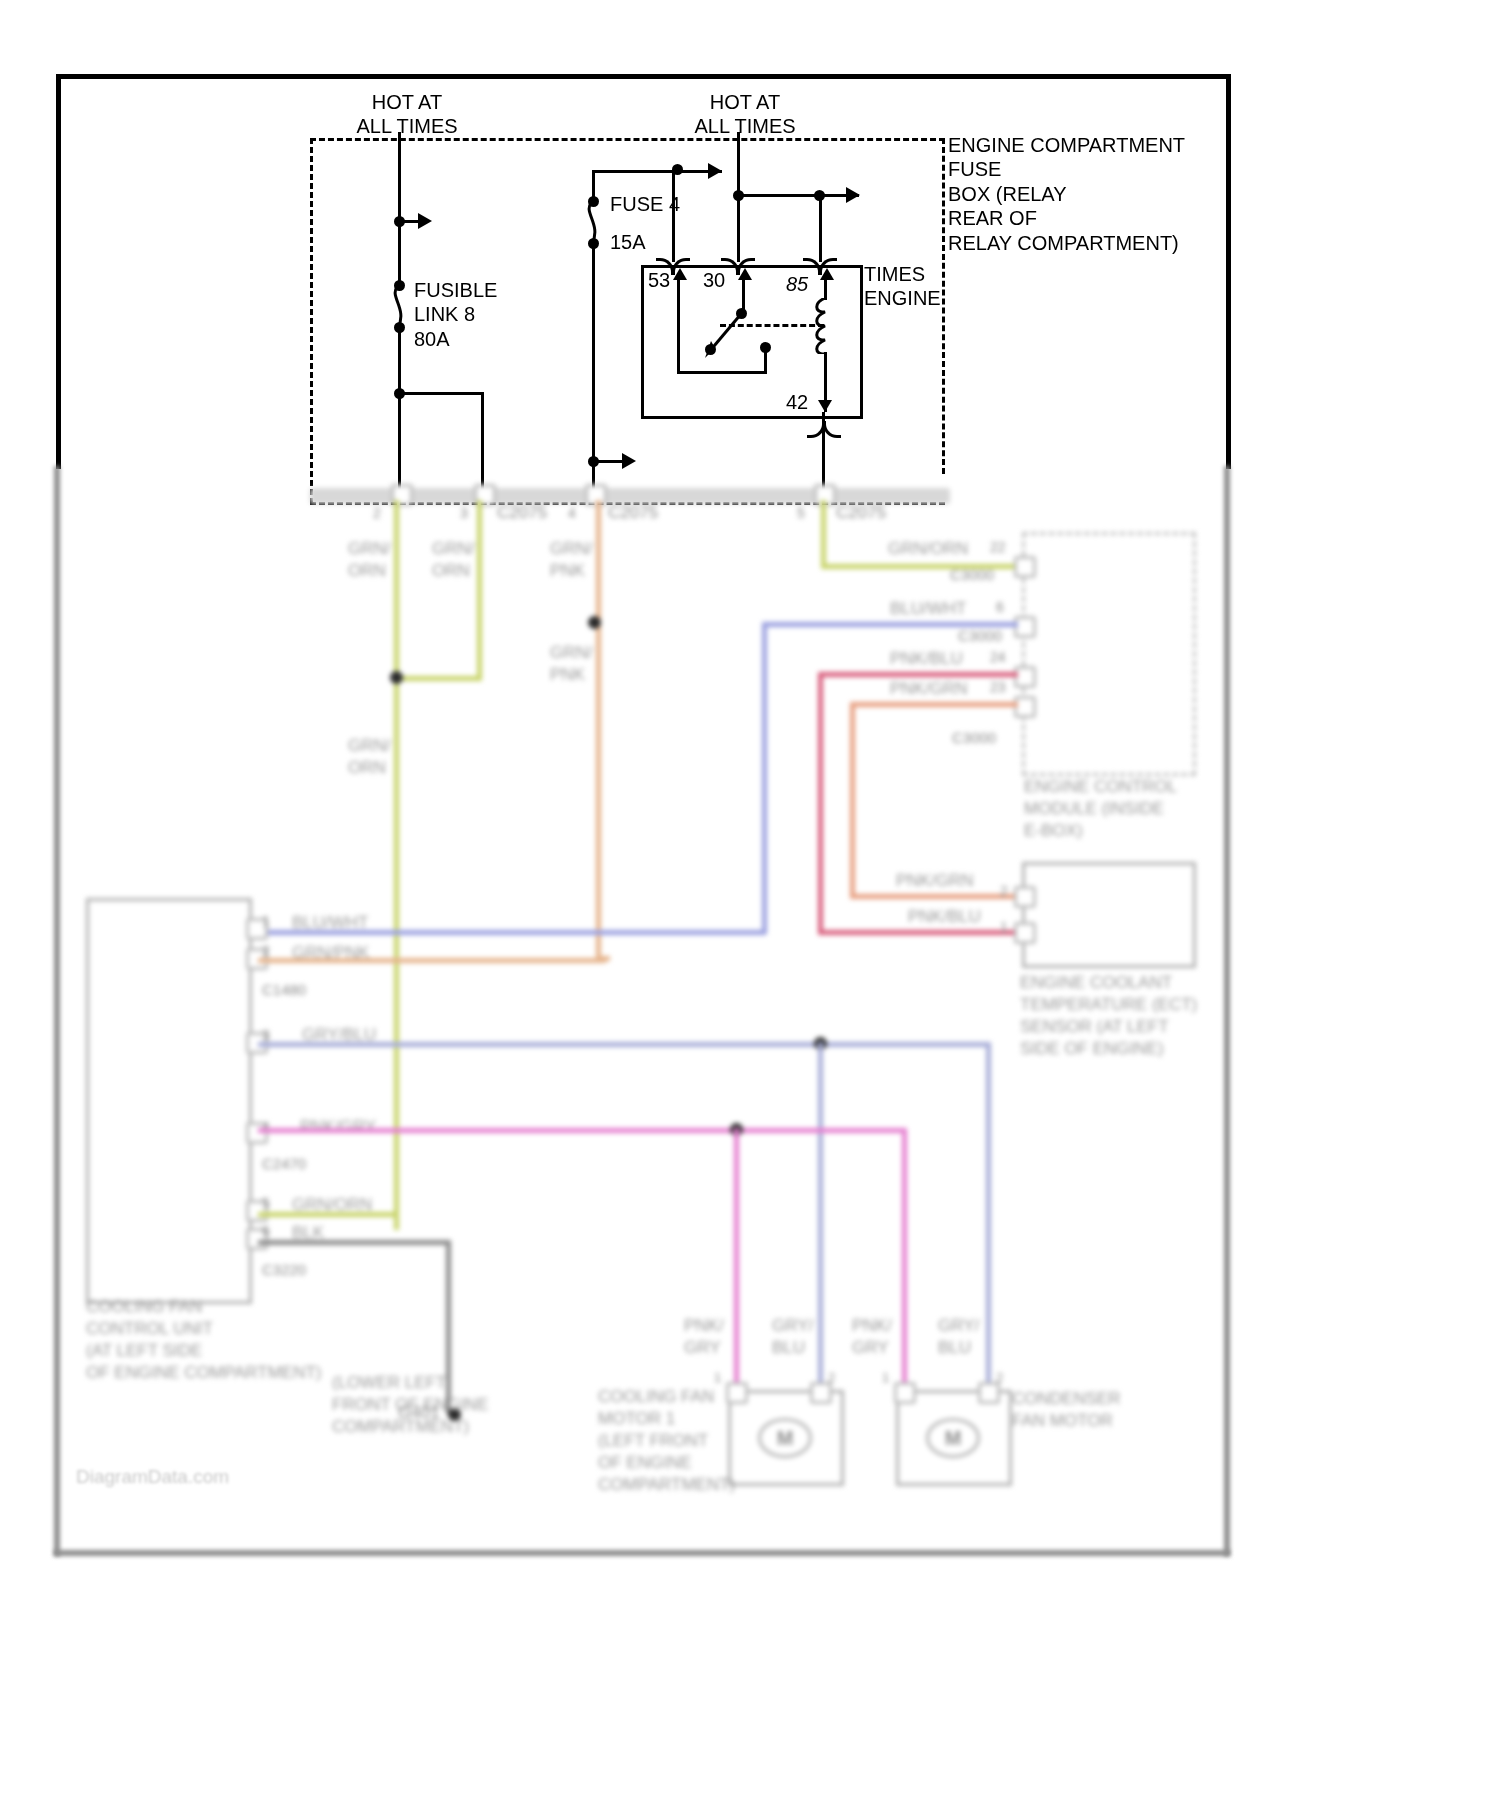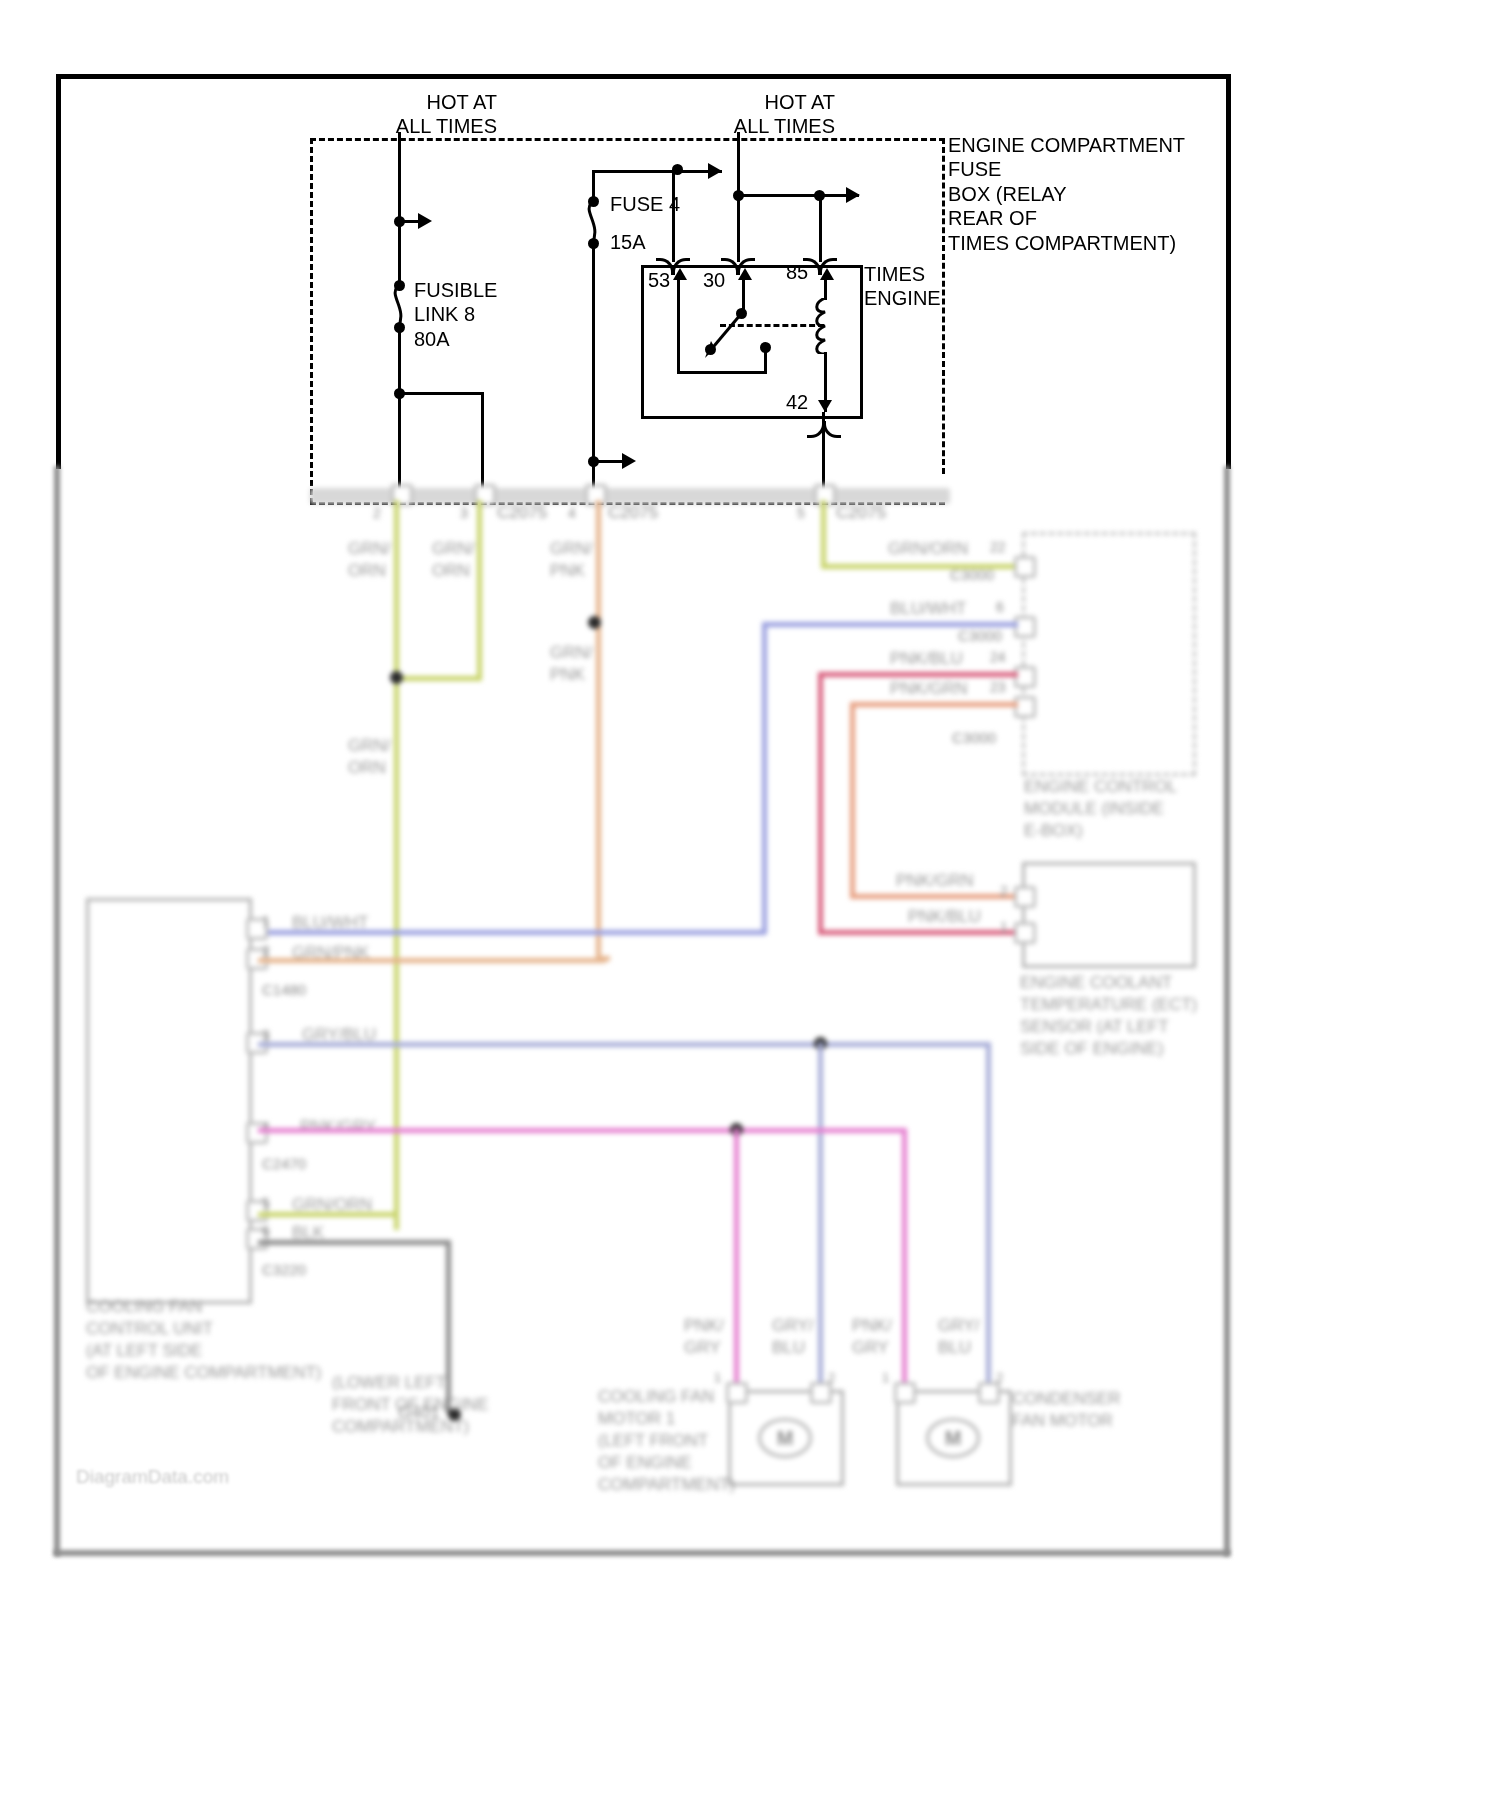--- a/index.html
+++ b/index.html
@@ -20,21 +20,21 @@
   .blur-layer{position:absolute;left:0;top:470px;width:1500px;height:1110px;filter:blur(2.6px);}
 
   
   .vline{position:absolute;background:#000;width:3px;}
   .hline{position:absolute;background:#000;height:3px;}
   .dot{position:absolute;width:11px;height:11px;border-radius:50%;background:#000;}
   .box{position:absolute;border:3px solid #000;}
 
   .txt{position:absolute;color:#000;white-space:pre;line-height:1.22;}
   .t20{font-size:20px;}
-  .center{text-align:right;}
+  .center{text-align:center;}
 
   
   .dash-h{position:absolute;height:0;border-top:3px dashed #000;}
   .dash-v{position:absolute;width:0;border-left:3px dashed #000;}
 
   
   .arrow{position:absolute;width:0;height:0;border-top:8px solid transparent;border-bottom:8px solid transparent;border-left:14px solid #000;}
   
   .arrow-up{position:absolute;width:0;height:0;border-left:7px solid transparent;border-right:7px solid transparent;border-bottom:12px solid #000;}
   .arrow-dn{position:absolute;width:0;height:0;border-left:7px solid transparent;border-right:7px solid transparent;border-top:12px solid #000;}
@@ -77,21 +77,21 @@
 
     <div class="txt t20 center" style="left:317px;top:90px;width:180px;"><span>HOT AT</span><br><span>ALL TIMES</span></div>
 
     <div class="txt t20 center" style="left:655px;top:90px;width:180px;"><span>HOT AT</span><br><span>ALL TIMES</span></div>
 
     <div class="dash-h" style="left:310px;top:138px;width:635px;"></div>
     <div class="dash-v" style="left:310px;top:138px;height:366px;"></div>
     <div class="dash-v" style="left:942px;top:138px;height:336px;"></div>
     <div class="dash-h" style="left:310px;top:502px;width:635px;"></div>
 
-    <div class="txt t20" style="left:948px;top:133px;"><span>ENGINE COMPARTMENT</span><br><span>FUSE</span><br><span>BOX (RELAY</span><br><span>REAR OF</span><br><span>TIMES COMPARTMENT)</span></div>
+    <div class="txt t20" style="left:948px;top:133px;"><span>ENGINE COMPARTMENT</span><br><span>FUSE</span><br><span>BOX (RELAY</span><br><span>REAR OF</span><br><span>RELAY COMPARTMENT)</span></div>
 
     <div class="vline" style="left:398px;top:132px;height:90px;"></div>
     <div class="dot" style="left:394px;top:216px;"></div>
     <div class="hline" style="left:400px;top:220px;width:18px;"></div>
     <div class="arrow" style="left:418px;top:213px;"></div>
     <div class="vline" style="left:398px;top:222px;height:62px;"></div>
 
     <div class="dot" style="left:394px;top:280px;"></div>
     <svg style="position:absolute;left:386px;top:286px;" width="26" height="42">
       <path d="M12 0 C 2 10, 22 22, 12 42" stroke="#000" stroke-width="3" fill="none"></path>
@@ -136,21 +136,21 @@
     <div class="vline" style="left:819px;top:194px;height:68px;"></div>
 
     <div class="cap" style="left:656px;top:258px;"></div>
     <div class="cap" style="left:721px;top:258px;"></div>
     <div class="cap" style="left:803px;top:258px;"></div>
 
     <div class="box" style="left:641px;top:265px;width:216px;height:148px;"></div>
 
     <div class="txt t20" style="left:648px;top:268px;">53</div>
     <div class="txt t20" style="left:703px;top:268px;">30</div>
-    <div class="txt t20" style="left:786px;top:260px;">85</div>
+    <div class="txt t20" style="left:786px;top:272px;font-style:italic;">85</div>
     <div class="txt t20" style="left:786px;top:390px;">42</div>
 
     <div class="txt t20" style="left:864px;top:262px;"><span>TIMES</span><br><span>ENGINE</span></div>
 
     <div class="arrow-up" style="left:673px;top:268px;"></div>
     <div class="vline" style="left:677px;top:278px;height:96px;"></div>
     <div class="hline" style="left:677px;top:371px;width:90px;"></div>
     <div class="vline" style="left:764px;top:345px;height:28px;"></div>
     <div class="dot" style="left:760px;top:342px;"></div>
 

